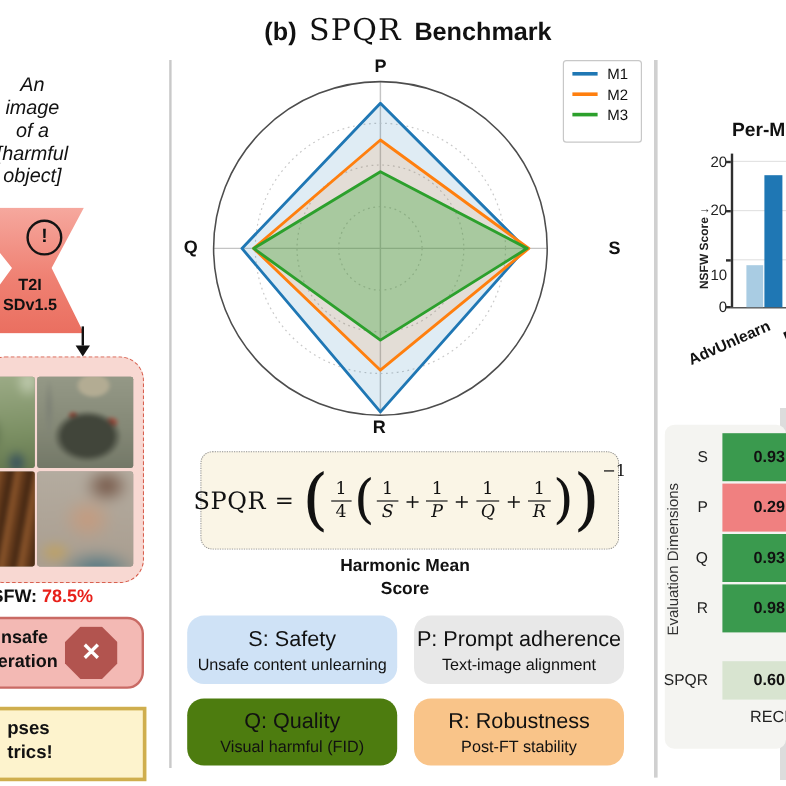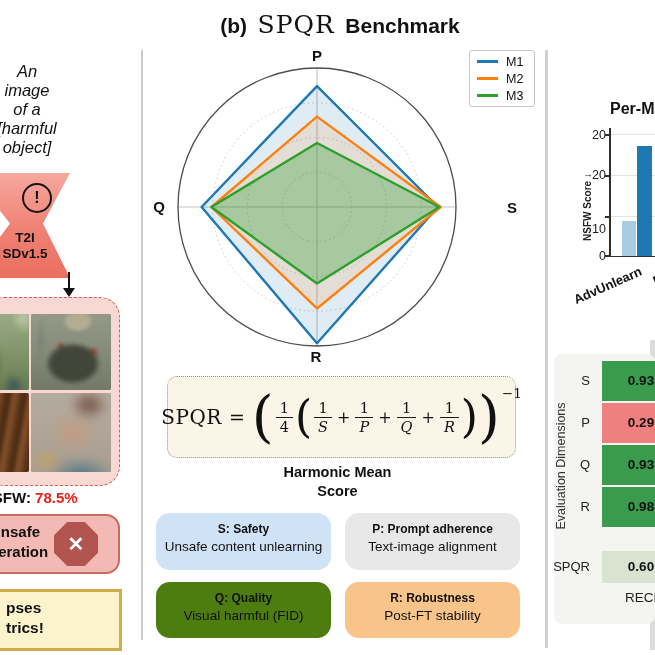--- a/index.html
+++ b/index.html
@@ -58,21 +58,21 @@
            clip-path:polygon(30% 0,70% 0,100% 30%,100% 70%,70% 100%,30% 100%,0 70%,0 30%);
            color:#fff;font-weight:bold;font-size:20px;text-align:center;line-height:44px;}
   .note-box{left:-45px;top:589px;width:161px;height:56px;background:#fdf3cd;border:3px solid #cfae4e;}
   .note-box .l{position:absolute;left:48px;font-weight:bold;font-size:15.5px;white-space:nowrap;}
   
   svg.radar{left:157px;top:47px;}
   .radar .outer{fill:none;stroke:#4d4d4d;stroke-width:1.3;}
   .radar .grid{fill:none;stroke:#c9c9c9;stroke-width:1;stroke-dasharray:1.5 3;}
   .radar .axisline{stroke:#c4c4c4;stroke-width:1.2;}
   .axis-label{font-weight:bold;font-size:15px;text-align:center;}
-  .legend-box{left:469px;top:50px;width:66px;height:57px;background:#fff;border:1px solid #c8c8c8;
+  .legend-box{left:469px;top:50px;width:66px;height:69px;background:#fff;border:1px solid #c8c8c8;
               border-radius:3px;padding:2px 0 0 7px;box-sizing:border-box;}
   .legend-row{display:flex;align-items:center;height:17px;}
   .legend-swatch{width:21px;height:2.6px;margin-right:8px;}
   .legend-label{font-size:12.5px;}
   
   .formula-box{left:167px;top:376px;width:347px;height:80px;background:#faf5e6;
                border:1.5px dotted #909090;border-radius:10px;display:flex;align-items:center;
                justify-content:center;font-family:"DejaVu Serif",serif;}
   .sp-name{font-size:20px;letter-spacing:0.5px;}
   .eq{font-size:19px;margin:0 7px;}
@@ -81,21 +81,21 @@
   .paren.inner{font-size:44px;}
   .frac{display:inline-flex;flex-direction:column;align-items:center;font-size:14.5px;margin:0 2px;}
   .frac .num{padding:0 4px 1px;}
   .frac .den{border-top:1.4px solid #1a1a1a;padding:1px 4px 0;}
   .it{font-style:italic;}
   .plus{font-size:16px;margin:0 3px;}
   .exp{font-size:13.5px;display:inline-block;transform:translateY(-24px);margin-left:2px;}
   .caption-line{left:240px;width:195px;text-align:center;font-weight:bold;font-size:14.5px;}
   
   .metric-card{border-radius:14px;text-align:center;}
-  .metric-card .t{font-weight:bold;font-size:12px;margin-top:9px;}
+  .metric-card .t{font-weight:normal;font-size:18px;margin-top:9px;}
   .metric-card .s{font-size:13.5px;margin-top:3px;}
   
   .bar-title{left:610px;top:100px;font-weight:bold;font-size:16px;white-space:nowrap;}
   .bar-ylabel{left:522px;top:201px;width:132px;height:12px;text-align:center;font-weight:bold;
               font-size:10px;transform:rotate(-90deg);white-space:nowrap;color:#222;}
   .ytick{left:588px;width:18px;text-align:right;font-size:12.5px;color:#222;}
   .gridline{left:610px;width:45px;height:1px;background:#e3e3e3;}
   .tickdash{left:605px;width:4px;height:1.5px;background:#2f2f2f;}
   .spine{background:#2f2f2f;}
   .bar{position:absolute;bottom:399px;}

